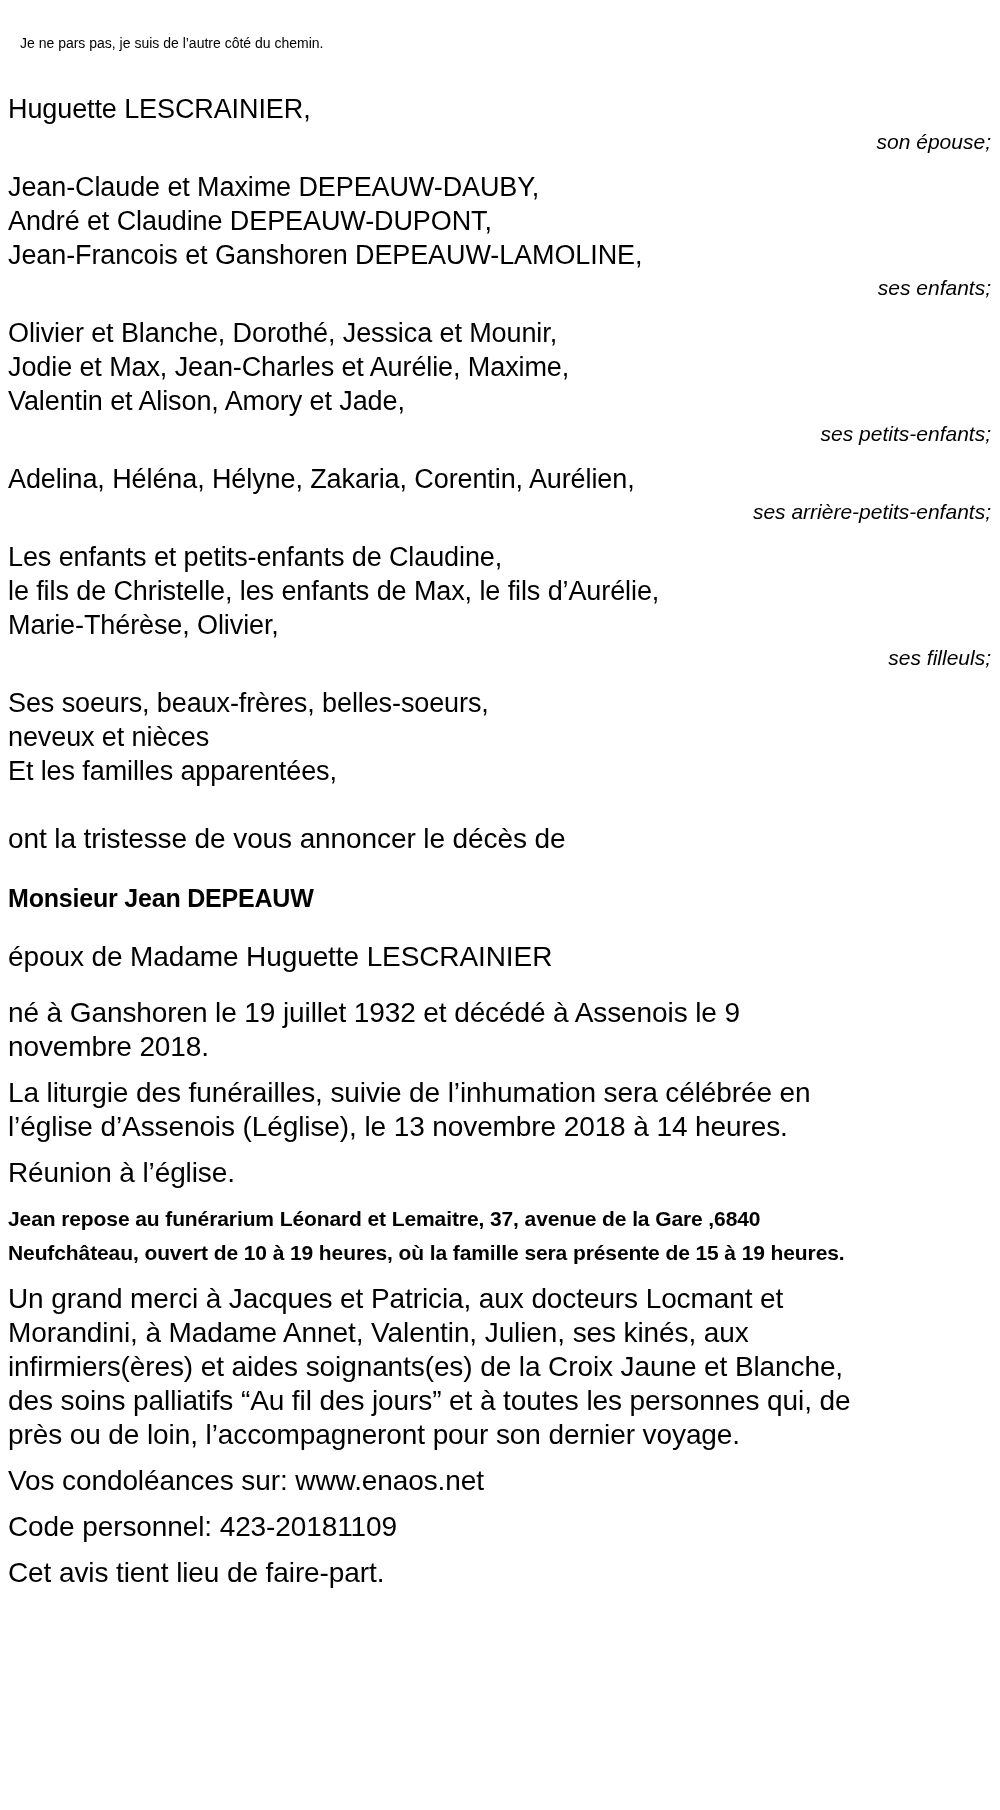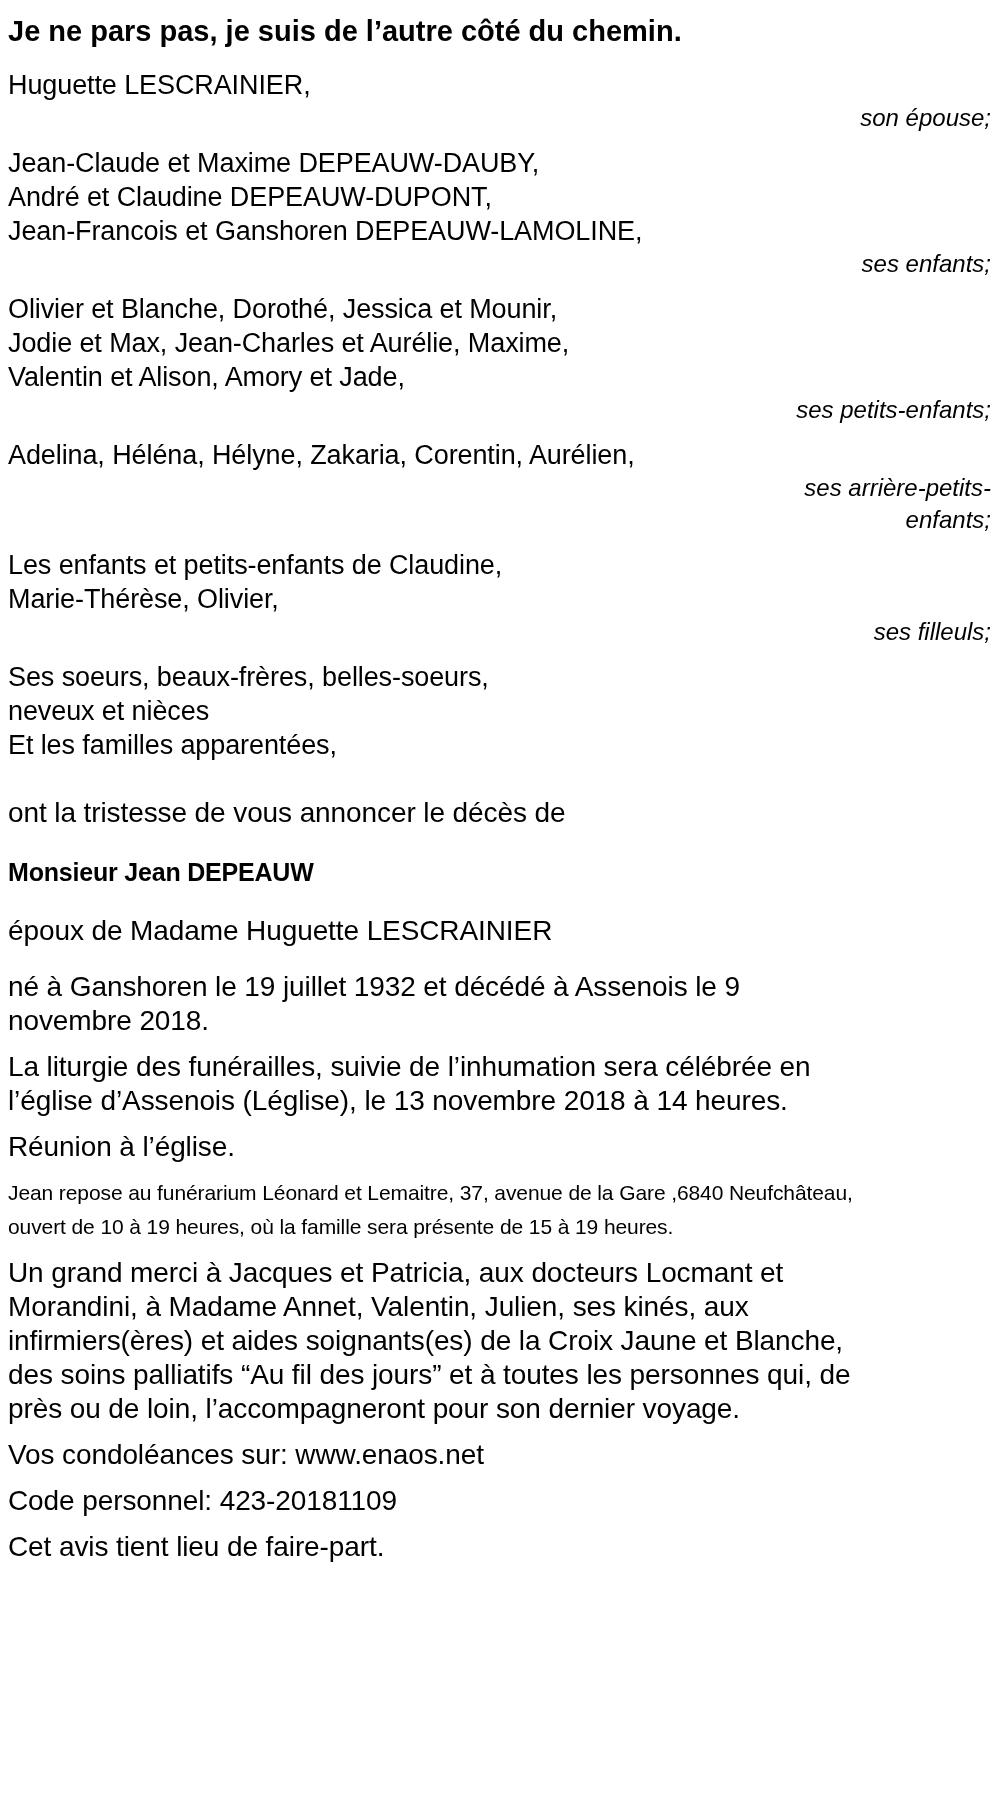--- a/index.html
+++ b/index.html
@@ -24,24 +24,24 @@
   
   .para {
     font-size: 28px;
     line-height: 34px;
     letter-spacing: -0.1px;
     margin: 0;
     padding: 0 10px 0 8px;
     max-width: 860px;
   }
   .quote {
-    font-size: 29px;
-    font-weight: bold;
+    font-size: 14px;
+    font-weight: normal;
     line-height: 30px;
-    margin: 0;
+    margin: 12px;
     padding: 6px 8px 0 8px;
   }
 
   
   .group {
     position: relative;
     padding: 0 8px 0 8px;
     margin: 0;
   }
   .names {
@@ -50,21 +50,21 @@
     letter-spacing: -0.1px;
     margin: 0;
     max-width: 640px;
   }
   .names .line {
     display: block;
     white-space: nowrap;
   }
   .relation {
     font-style: italic;
-    font-size: 24px;
+    font-size: 21px;
     line-height: 32px;
     text-align: right;
     width: 100%;
     box-sizing: border-box;
     padding-right: 1px;
     margin: 0;
   }
   .relation.wide {
     
     margin-left: auto;
@@ -85,21 +85,21 @@
     font-size: 25px;
     font-weight: bold;
     line-height: 40px;
     letter-spacing: -0.2px;
     margin: 0;
     padding: 0 8px;
   }
 
   .bold-block {
     font-size: 21px;
-    font-weight: normal;
+    font-weight: bold;
     line-height: 34px;
     letter-spacing: -0.1px;
     margin: 0;
     padding: 0 10px 0 8px;
     max-width: 870px;
   }
 </style>
 </head>
 <body>
 
@@ -147,20 +147,21 @@
     <div class="relation-wrap">
       <div class="relation wide">ses arrière-petits-enfants;</div>
     </div>
   </div>
 
   <div class="spacer-sm"></div>
 
   <div class="group">
     <div class="names">
       <span class="line">Les enfants et petits-enfants de Claudine,</span>
+      <span class="line">le fils de Christelle, les enfants de Max, le fils d’Aurélie,</span>
       <span class="line">Marie-Thérèse, Olivier,</span>
     </div>
     <div class="relation">ses filleuls;</div>
   </div>
 
   <div class="spacer-sm"></div>
 
   <div class="group">
     <div class="names">
       <span class="line">Ses soeurs, beaux-frères, belles-soeurs,</span>

